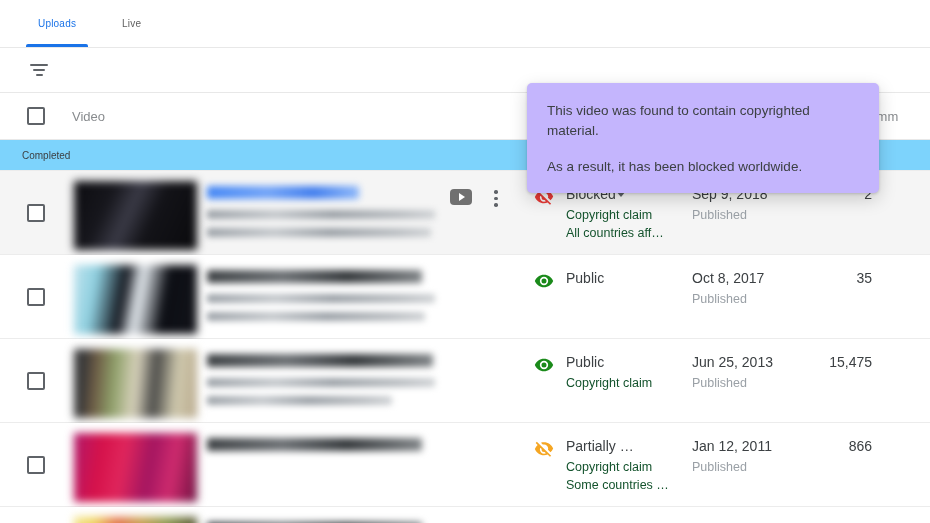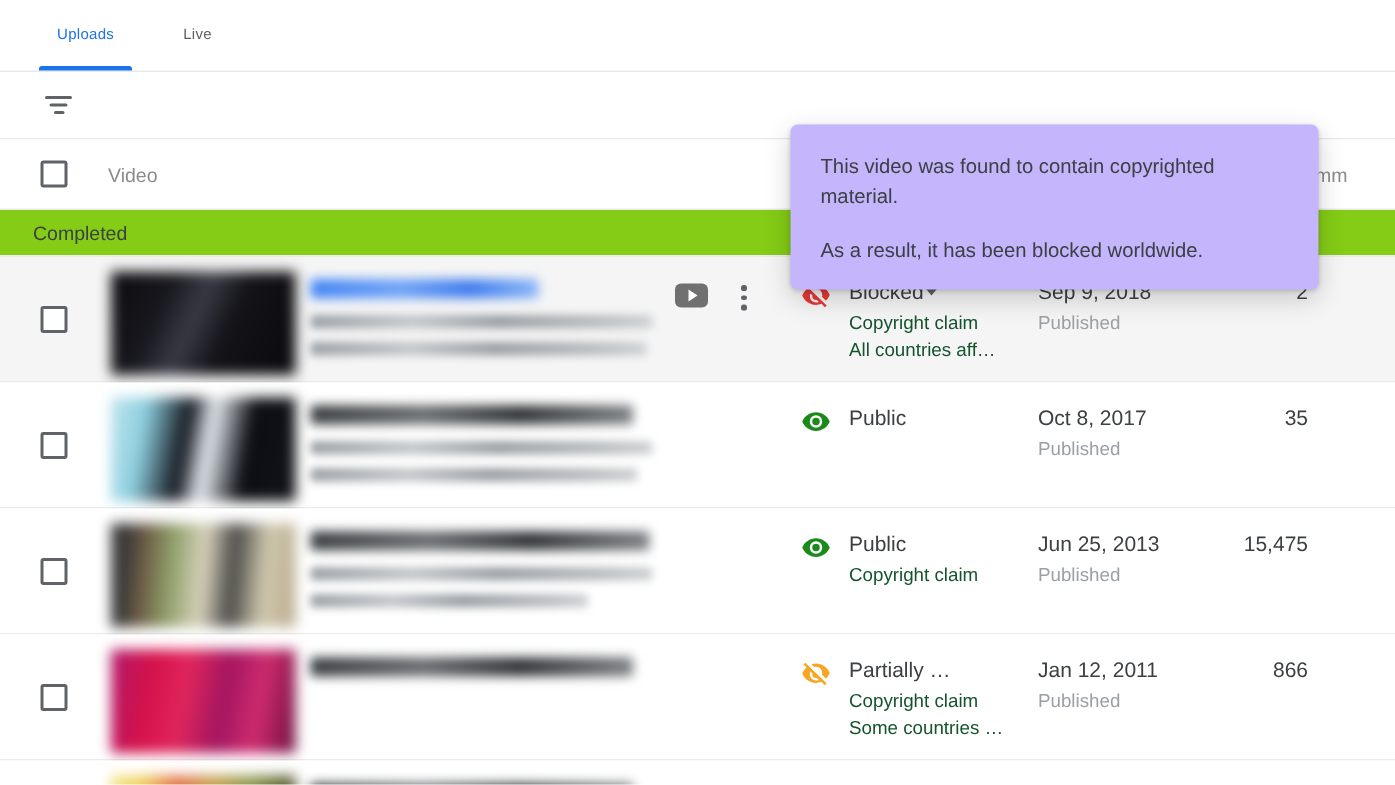--- a/index.html
+++ b/index.html
@@ -95,23 +95,23 @@
   }
   .th-video { width: 378px; flex: 0 0 auto; }
   .th-spacer { flex: 1 1 auto; }
   .th-comments { width: 70px; flex: 0 0 auto; text-align: left; }
 
   
   .section-row {
     height: 31px;
     display: flex; align-items: center;
     padding-left: 22px;
-    background: #84cc16;
+    background: #7dd3fc;
     border-bottom: 1px solid #ececec;
-    font-size: 13px;
+    font-size: 10px;
     color: #3c4043;
     font-weight: 500;
   }
 
   
   .row {
     display: flex;
     align-items: flex-start;
     height: 84px;
     border-bottom: 1px solid #ececec;

